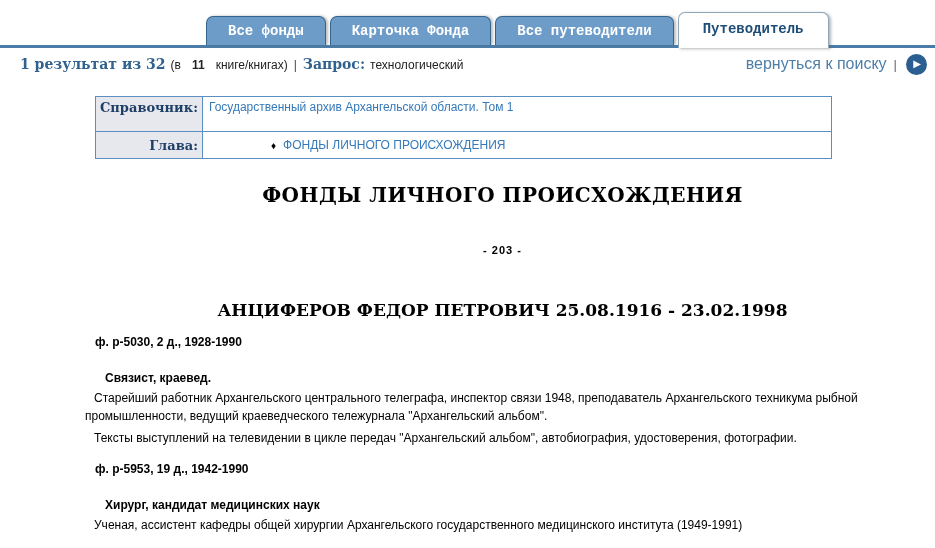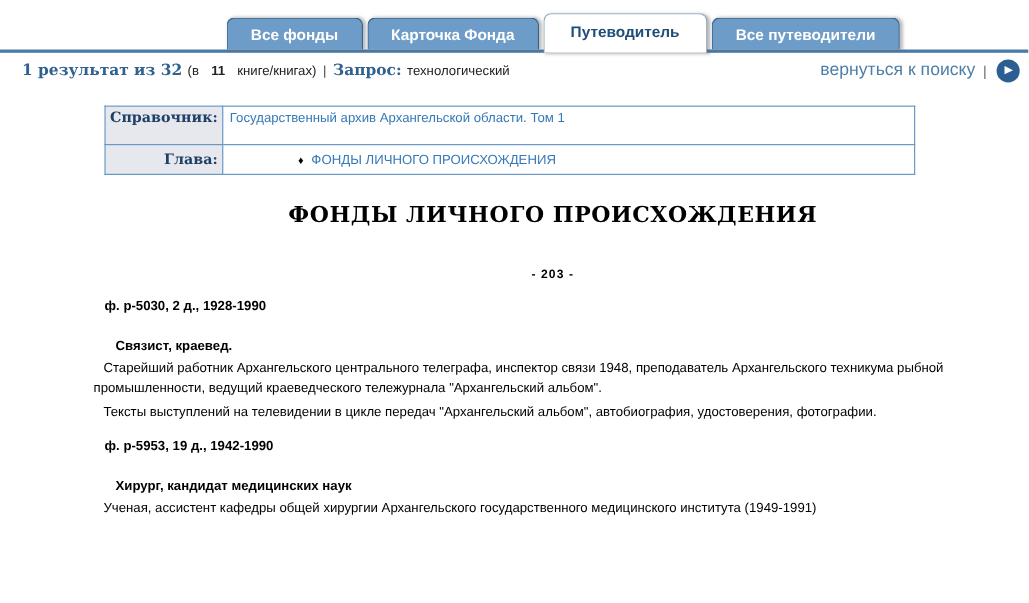--- a/index.html
+++ b/index.html
@@ -17,21 +17,21 @@
   
   .tabbar{
     position:relative;display:flex;align-items:flex-end;
     height:48px;padding-left:206px;
   }
   .tabbar::after{
     content:"";position:absolute;left:0;right:0;bottom:0;height:3px;
     background:var(--underline);z-index:1;
   }
   .tab{
-    font-family:Liberation Sans, sans-serif;font-weight:bold;
+    font-family:Liberation Mono, monospace;font-weight:bold;
     font-size:14px;color:#fff;background:var(--tab-fill);
     border:1px solid var(--tab-border);border-bottom:none;
     border-radius:7px 7px 0 0;padding:6px 21px 6px;margin-right:4px;
     margin-bottom:3px;position:relative;z-index:2;white-space:nowrap;
     cursor:pointer;box-shadow:2px 0 3px rgba(90,90,90,.4);
   }
   .tab.active{
     background:#fff;color:var(--tab-active-text);
     border:1px solid #8ea6ba;border-bottom:none;
     padding:8px 24px 11px;margin-bottom:0;z-index:3;
@@ -93,22 +93,22 @@
   .fond{margin:15px 0 0 10px;font-weight:bold;font-size:12px;}
   .occupation{margin:22px 0 0 20px;font-weight:bold;font-size:12px;}
   .entry p{margin:4px 0 0;font-size:12px;line-height:18px;text-indent:9px;}
 </style>
 </head>
 <body>
 
 <div class="tabbar">
   <div class="tab">Все фонды</div>
   <div class="tab">Карточка Фонда</div>
+  <div class="tab">Все путеводители</div>
   <div class="tab active">Путеводитель</div>
-  <div class="tab">Все путеводители</div>
 </div>
 
 <div class="results-row">
   <div class="results-left">
     <span class="res-count">1 результат из 32</span><span class="res-books-prefix">(в</span><span class="res-books-num">11</span><span class="res-books-suffix">книге/книгах)</span><span class="res-sep">|</span><span class="query-label">Запрос:</span><span class="query-value">технологический</span>
   </div>
   <div class="results-right">
     <a class="back-link">вернуться к поиску</a>
     <span class="back-sep">|</span>
     <span class="fwd-btn">
@@ -132,20 +132,21 @@
     </td>
   </tr>
 </tbody>
   </table>
 
 <div class="content">
   <h1 class="main-title">ФОНДЫ ЛИЧНОГО ПРОИСХОЖДЕНИЯ</h1>
   <div class="page-number">- 203 -</div>
 
   <div class="entry">
+    <div class="entry-name">АНЦИФЕРОВ ФЕДОР ПЕТРОВИЧ 25.08.1916 - 23.02.1998</div>
     <div class="fond">ф. р-5030, 2 д., 1928-1990</div>
     <div class="occupation">Связист, краевед.</div>
     <p>Старейший работник Архангельского центрального телеграфа, инспектор связи 1948, преподаватель Архангельского техникума рыбной промышленности, ведущий краеведческого тележурнала "Архангельский альбом".</p>
     <p>Тексты выступлений на телевидении в цикле передач "Архангельский альбом", автобиография, удостоверения, фотографии.</p>
   </div>
 
   <div class="entry">
     <div class="fond">ф. р-5953, 19 д., 1942-1990</div>
     <div class="occupation">Хирург, кандидат медицинских наук</div>
     <p>Ученая, ассистент кафедры общей хирургии Архангельского государственного медицинского института (1949-1991)</p>

